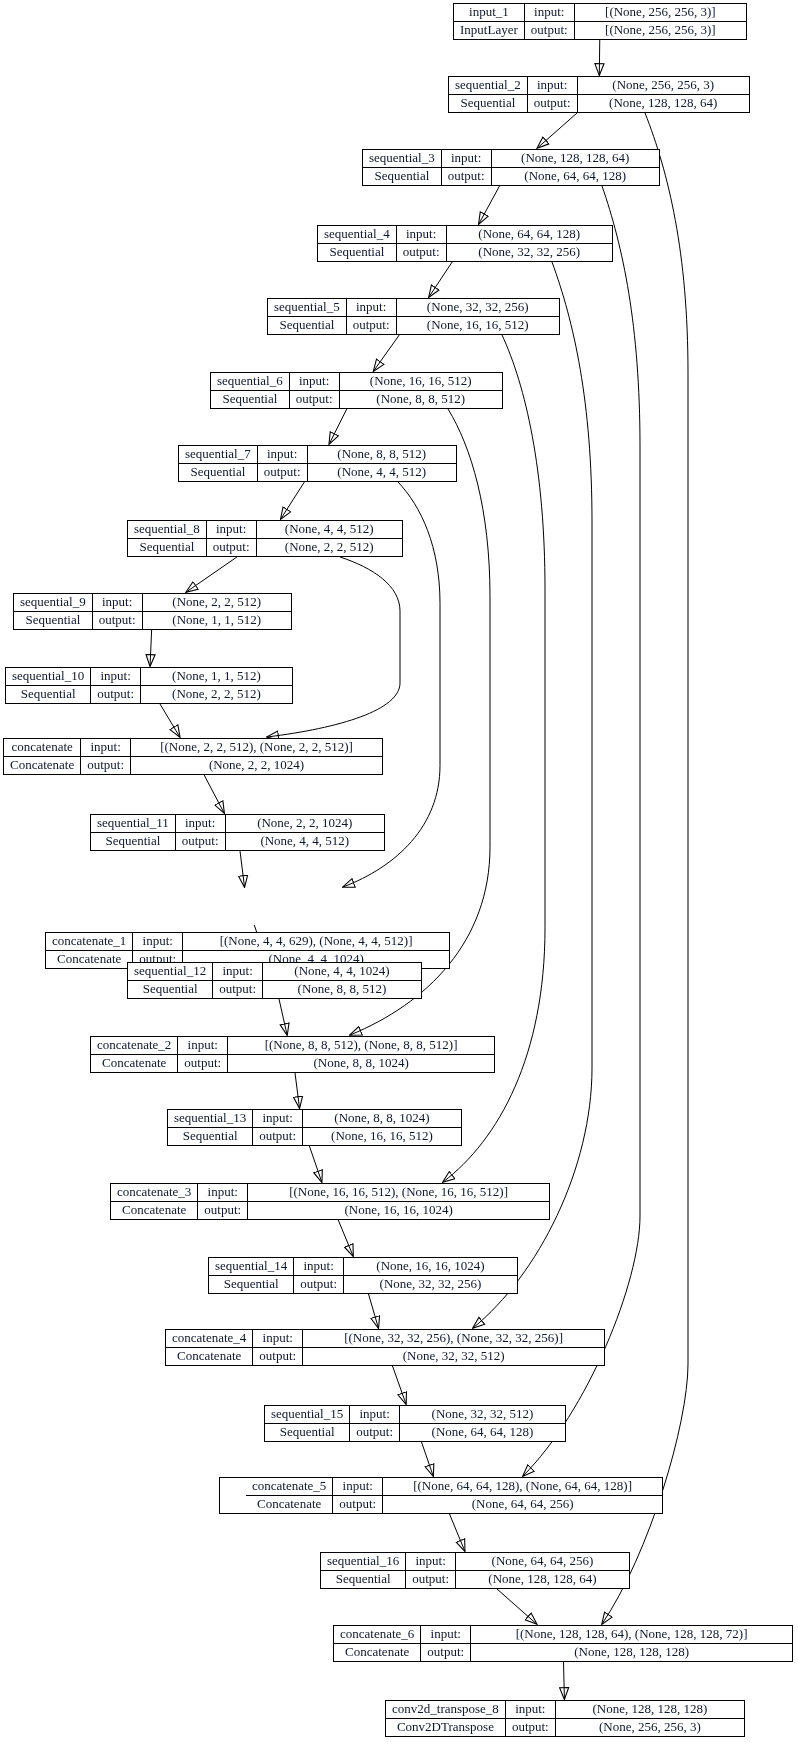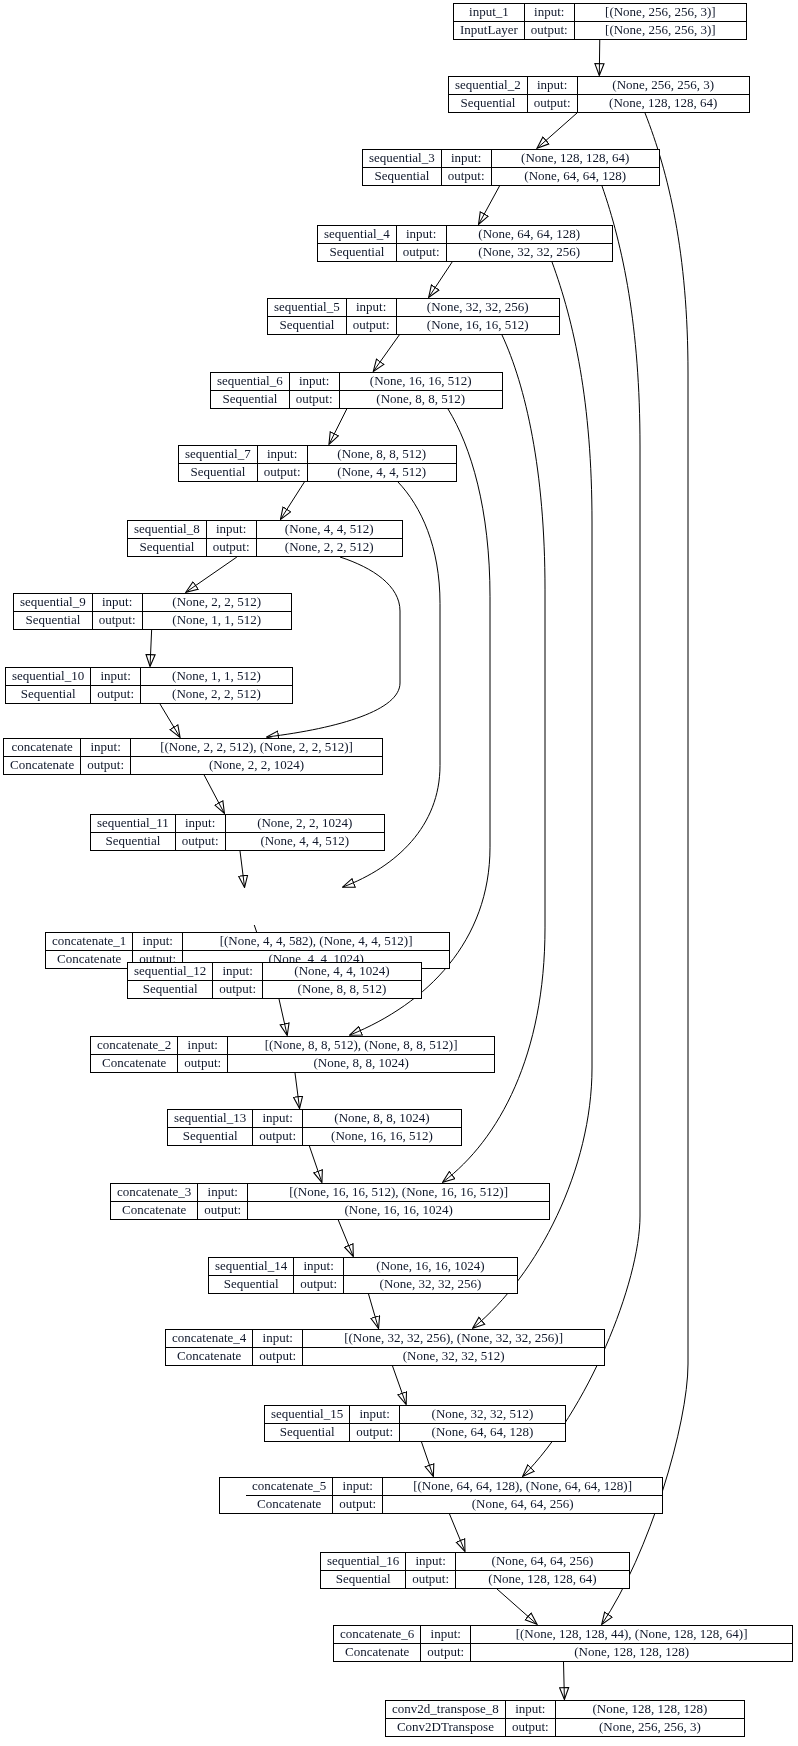--- a/index.html
+++ b/index.html
@@ -162,21 +162,21 @@
         <div class="cell">sequential_11</div>
         <div class="cell">input:</div>
         <div class="cell">(None, 2, 2, 1024)</div>
         <div class="cell">Sequential</div>
         <div class="cell">output:</div>
         <div class="cell">(None, 4, 4, 512)</div>
       </div>
       <div class="node" style="left: 45px; top: 888px; width: 405px; margin-top: 44px;">
         <div class="cell">concatenate_1</div>
         <div class="cell">input:</div>
-        <div class="cell">[(None, 4, 4, 582), (None, 4, 4, 512)]</div>
+        <div class="cell">[(None, 4, 4, 629), (None, 4, 4, 512)]</div>
         <div class="cell">Concatenate</div>
         <div class="cell">output:</div>
         <div class="cell">(None, 4, 4, 1024)</div>
       </div>
       <div class="node" style="left: 127px; top: 962px; width: 295px;">
         <div class="cell">sequential_12</div>
         <div class="cell">input:</div>
         <div class="cell">(None, 4, 4, 1024)</div>
         <div class="cell">Sequential</div>
         <div class="cell">output:</div>
@@ -242,21 +242,21 @@
         <div class="cell">sequential_16</div>
         <div class="cell">input:</div>
         <div class="cell">(None, 64, 64, 256)</div>
         <div class="cell">Sequential</div>
         <div class="cell">output:</div>
         <div class="cell">(None, 128, 128, 64)</div>
       </div>
       <div class="node" style="left: 333px; top: 1625px; width: 460px;">
         <div class="cell">concatenate_6</div>
         <div class="cell">input:</div>
-        <div class="cell">[(None, 128, 128, 44), (None, 128, 128, 64)]</div>
+        <div class="cell">[(None, 128, 128, 64), (None, 128, 128, 72)]</div>
         <div class="cell">Concatenate</div>
         <div class="cell">output:</div>
         <div class="cell">(None, 128, 128, 128)</div>
       </div>
       <div class="node" style="left: 385px; top: 1700px; width: 360px;">
         <div class="cell">conv2d_transpose_8</div>
         <div class="cell">input:</div>
         <div class="cell">(None, 128, 128, 128)</div>
         <div class="cell">Conv2DTranspose</div>
         <div class="cell">output:</div>

